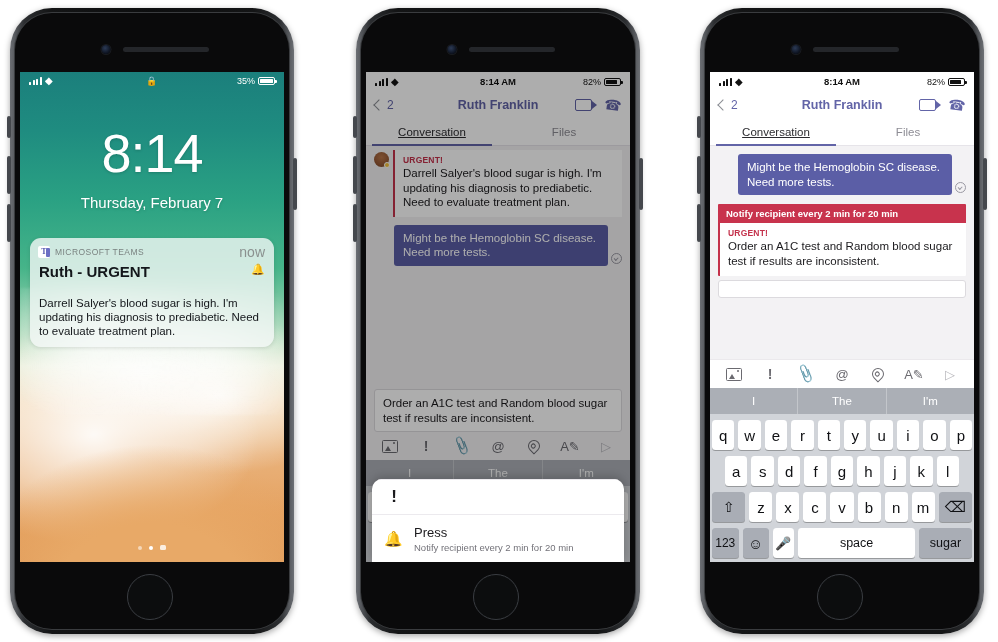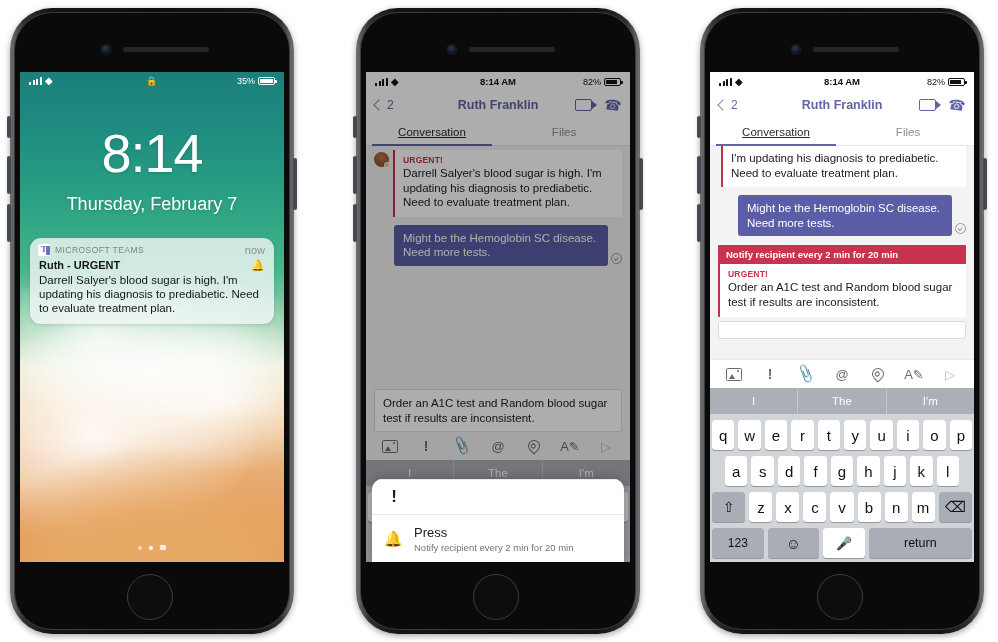--- a/index.html
+++ b/index.html
@@ -61,35 +61,35 @@
   .bars i{display:block;width:2.2px;background:currentColor;border-radius:.5px;}
   .bars i:nth-child(1){height:3px;}.bars i:nth-child(2){height:4.6px;}
   .bars i:nth-child(3){height:6.2px;}.bars i:nth-child(4){height:8px;}
   .batt{width:17px;height:8px;border:1px solid currentColor;border-radius:2px;position:relative;box-sizing:border-box;padding:1px;}
   .batt:after{content:"";position:absolute;right:-3px;top:2.2px;width:1.6px;height:3px;background:currentColor;border-radius:0 1px 1px 0;}
   .batt span{display:block;height:100%;background:currentColor;border-radius:.5px;}
 
   .lock-clock{position:absolute;left:0;right:0;top:54px;text-align:center;color:#fff;
       font-size:54px;font-weight:200;letter-spacing:-1px;line-height:1;text-shadow:0 1px 3px rgba(0,0,0,.18);}
   .lock-date{position:absolute;left:0;right:0;top:122px;text-align:center;color:#fff;
-      font-size:18px;font-weight:400;text-shadow:0 1px 3px rgba(0,0,0,.18);}
+      font-size:15px;font-weight:400;text-shadow:0 1px 3px rgba(0,0,0,.18);}
 
   .notif{position:absolute;left:10px;right:10px;top:166px;border-radius:11px;
       background:rgba(244,248,246,.80);backdrop-filter:blur(8px);
       box-shadow:0 1px 4px rgba(0,0,0,.12);overflow:hidden;}
   .notif-head{display:flex;align-items:center;gap:5px;padding:6px 9px 3px 8px;}
   .teams-badge{width:12px;height:12px;border-radius:2px;background:#fff;position:relative;flex:0 0 auto;
       display:flex;align-items:center;justify-content:center;}
   .teams-badge b{font-size:8px;line-height:1;color:#5558af;font-weight:700;font-family:"Liberation Serif",serif;}
   .teams-badge:after{content:"";position:absolute;right:.5px;top:1.5px;width:3.2px;height:9px;
       background:#6b6fc4;border-radius:1px;}
   .notif-app{font-size:8.5px;letter-spacing:.45px;color:#7a8280;font-weight:500;text-transform:uppercase;}
-  .notif-time{margin-left:auto;font-size:11px;color:#8b918f;}
+  .notif-time{margin-left:auto;font-size:14px;color:#8b918f;}
   .notif-body{padding:0 9px 9px 9px;position:relative;}
-  .notif-title{font-size:11px;font-weight:700;color:#13161a;margin-bottom:2px;}
+  .notif-title{font-size:15px;font-weight:700;color:#13161a;margin-bottom:16px;}
   .notif-text{font-size:11.5px;line-height:14px;color:#13161a;}
   .bell{position:absolute;right:9px;top:1px;color:#d1334f;font-size:11px;line-height:1;}
 
   .unlock{position:absolute;left:0;right:0;bottom:26px;text-align:center;color:#fff;font-size:12px;
       text-shadow:0 1px 3px rgba(0,0,0,.22);}
   .dots{position:absolute;left:0;right:0;bottom:12px;display:flex;justify-content:center;align-items:center;gap:7px;}
   .dots i{width:4px;height:4px;border-radius:50%;background:rgba(255,255,255,.55);display:block;}
   .dots i.on{background:#fff;}
   .dots i.cam{width:6px;height:5px;border-radius:1.5px;background:rgba(255,255,255,.8);}
 
@@ -425,25 +425,20 @@
             <span class="ic-phone">☎</span>
           </span>
         </div>
 
         <div class="tabs">
           <div class="tab active">Conversation</div>
           <div class="tab">Files</div>
         </div>
 
         <div class="thread" style="flex:0 0 auto;">
-          <div class="msg-in" style="margin-top:0;">
-            <div class="bub-in" style="margin-left:3px;">
-              <p>I'm updating his diagnosis to prediabetic. Need to evaluate treatment plan.</p>
-            </div>
-          </div>
           <div class="msg-out">
             <div class="bub-out">
               <p>Might be the Hemoglobin SC disease. Need more tests.</p>
             </div>
             <span class="seen"></span>
           </div>
 
           <div class="urgent-card">
             <div class="urgent-head">Notify recipient every 2 min for 20 min</div>
             <div class="urgent-body">
@@ -507,21 +502,22 @@
             <div class="key">v</div>
             <div class="key">b</div>
             <div class="key">n</div>
             <div class="key">m</div>
             <div class="key dark wide">⌫</div>
           </div>
           <div class="krow r4">
             <div class="key dark small">123</div>
             <div class="key dark">☺</div>
             <div class="key" style="flex:.8;font-size:13px;">🎤</div>
-            <div class="key dark ret">return</div>
+            <div class="key space">space</div>
+            <div class="key dark ret">sugar</div>
           </div>
         </div>
 
       </div>
     </div>
   </div>
 
 </div>
 
 </body></html>

